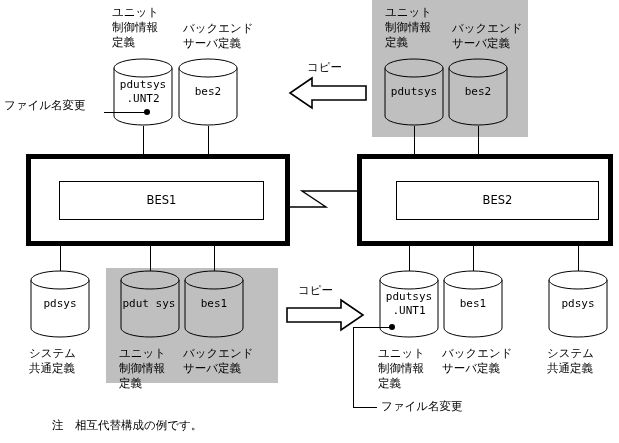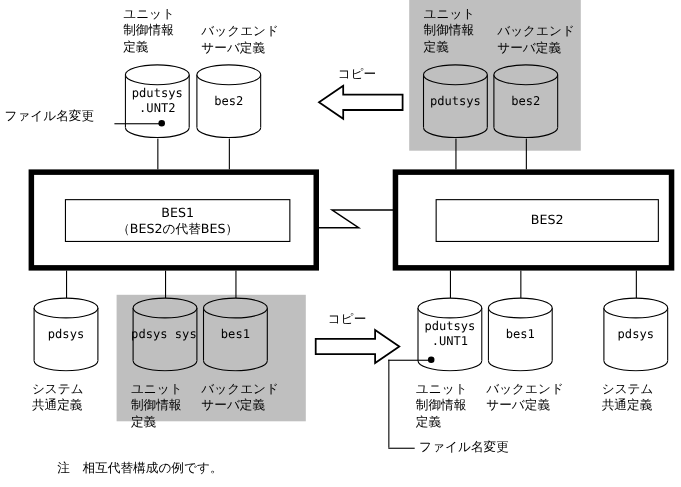--- a/index.html
+++ b/index.html
@@ -174,21 +174,21 @@
   <div class="lbl" style="left:307px; top:60px;">コピー</div>
   <div class="block-arrow" style="left:288px; top:76px;">
     <svg width="80" height="34" viewBox="0 0 80 34">
       <path d="M24,2 L2,17 L24,32 L24,24 L78,24 L78,10 L24,10 Z" fill="#ffffff" stroke="#000000" stroke-width="1.6" stroke-linejoin="miter"></path>
     </svg>
   </div>
 
   <div class="server-box" style="left:26px; top:154px; width:264px; height:92px;">
   </div>
   <div class="server-inner" style="left:59px; top:181px; width:205px; height:39px;">
-    <div class="txt"><span>BES1</span><br><span>（BES2の代替BES）</span></div>
+    <div class="txt"><span>BES1</span><br></div>
   </div>
 
   <div class="server-box" style="left:357px; top:154px; width:256px; height:92px;">
   </div>
   <div class="server-inner" style="left:396px; top:181px; width:203px; height:39px;">
     <div class="txt"><span>BES2</span><br></div>
   </div>
 
   <div class="break-conn" style="left:289px; top:182px;">
     <svg width="70" height="32" viewBox="0 0 70 32">
@@ -213,21 +213,21 @@
 共通定義</div>
 
   <div class="cyl" style="left:120px; top:270px;">
     <svg width="60" height="68" viewBox="0 0 60 68">
       <path d="M1,10 L1,58" stroke="#000" fill="none" stroke-width="1"></path>
       <path d="M59,10 L59,58" stroke="#000" fill="none" stroke-width="1"></path>
       <path d="M1,58 A29,9 0 0 0 59,58" stroke="#000" fill="#bfbfbf" stroke-width="1"></path>
       <ellipse cx="30" cy="10" rx="29" ry="9" stroke="#000" fill="#bfbfbf" stroke-width="1"></ellipse>
     </svg>
   </div>
-  <div class="lbl-mono" style="left:119px; top:297px; width:60px;">pdsys sys</div>
+  <div class="lbl-mono" style="left:119px; top:297px; width:60px;">pdut sys</div>
   <div class="lbl" style="left:119px; top:346px; text-align:left;">ユニット
 制御情報
 定義</div>
 
   <div class="cyl" style="left:184px; top:270px;">
     <svg width="60" height="68" viewBox="0 0 60 68">
       <path d="M1,10 L1,58" stroke="#000" fill="none" stroke-width="1"></path>
       <path d="M59,10 L59,58" stroke="#000" fill="none" stroke-width="1"></path>
       <path d="M1,58 A29,9 0 0 0 59,58" stroke="#000" fill="#bfbfbf" stroke-width="1"></path>
       <ellipse cx="30" cy="10" rx="29" ry="9" stroke="#000" fill="#bfbfbf" stroke-width="1"></ellipse>

